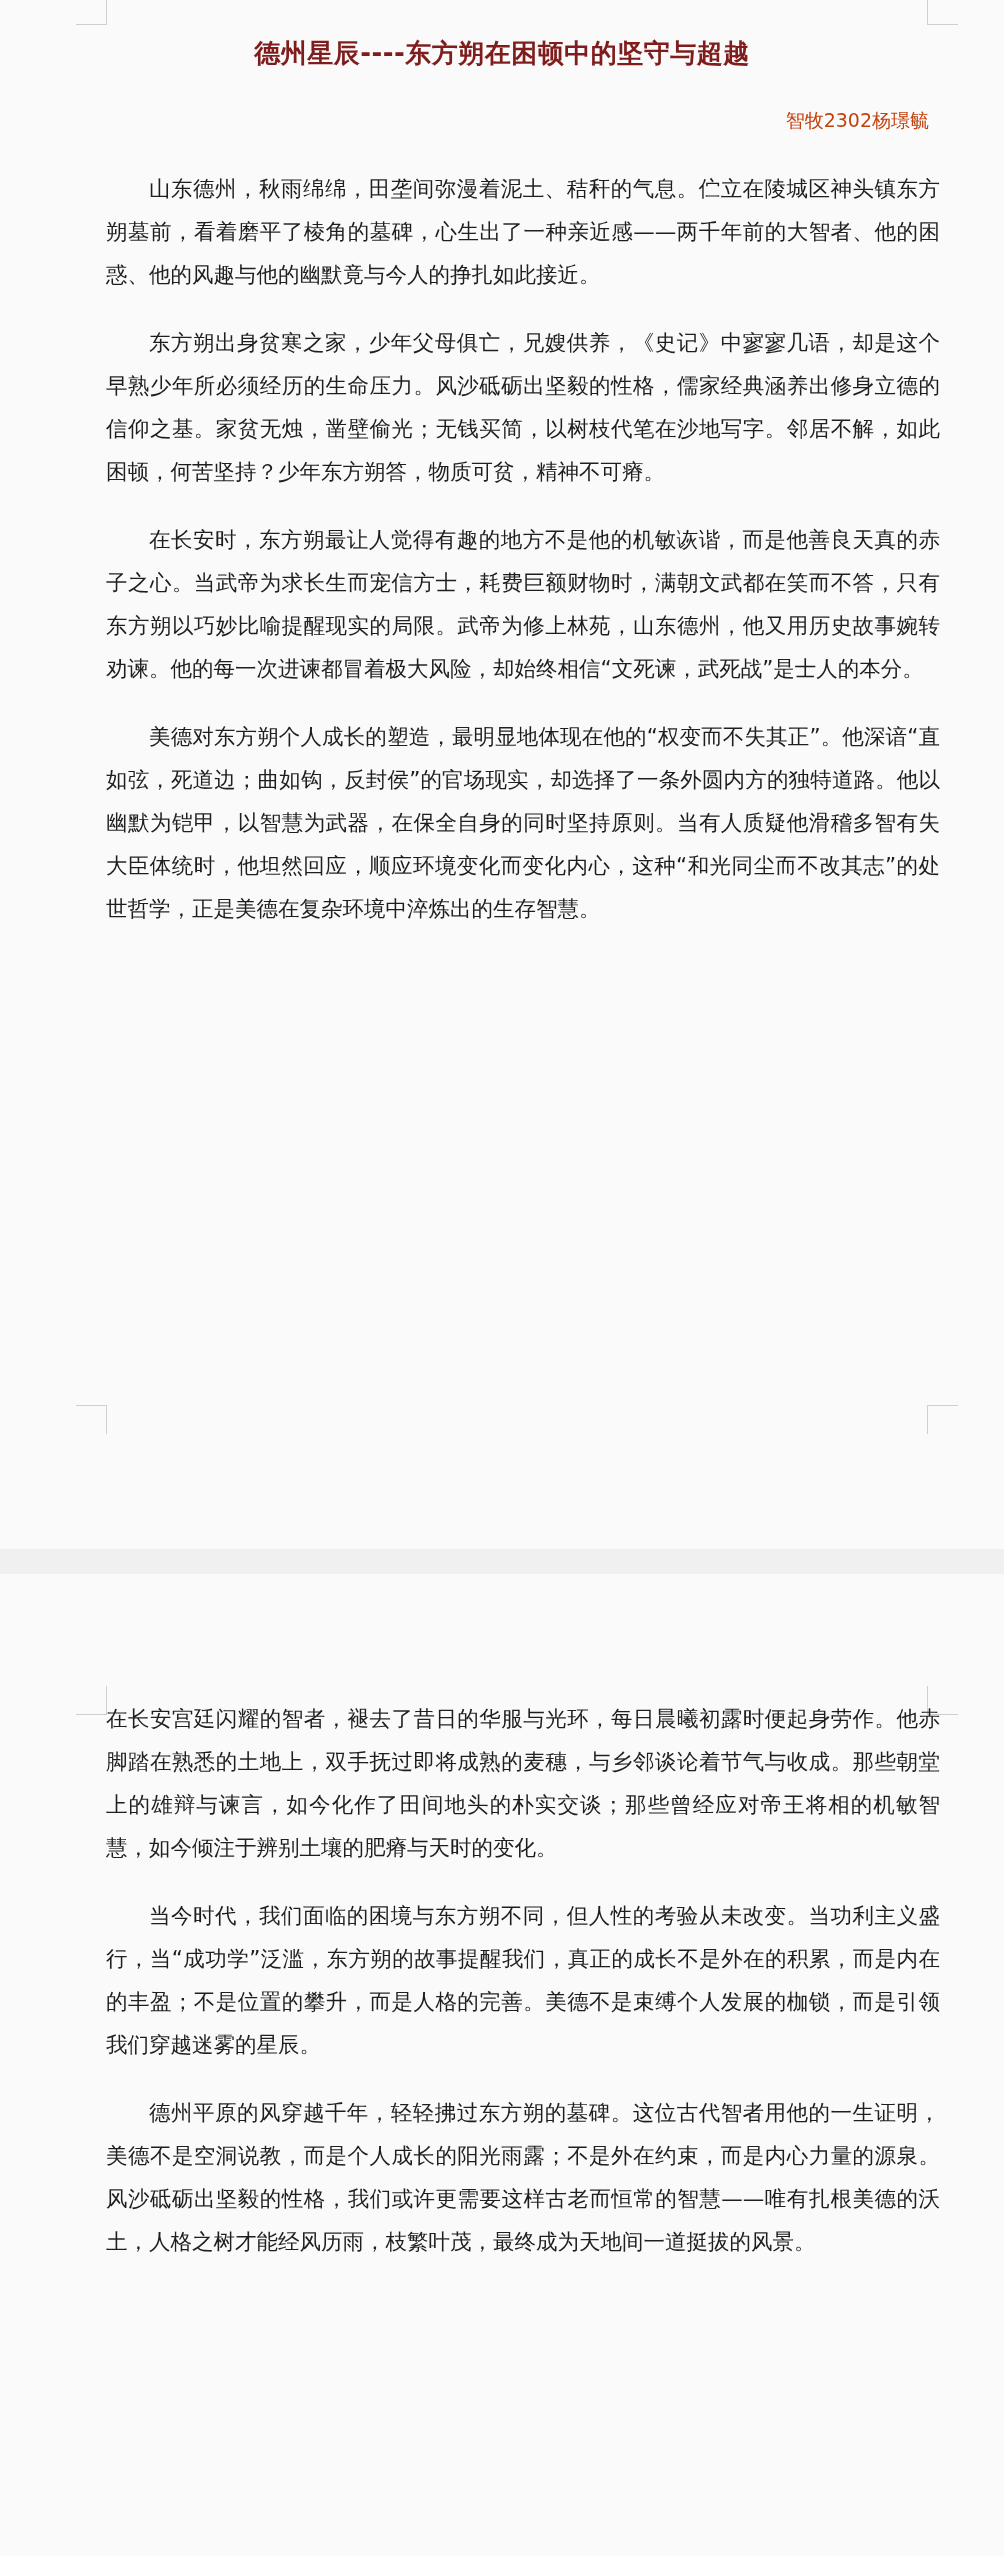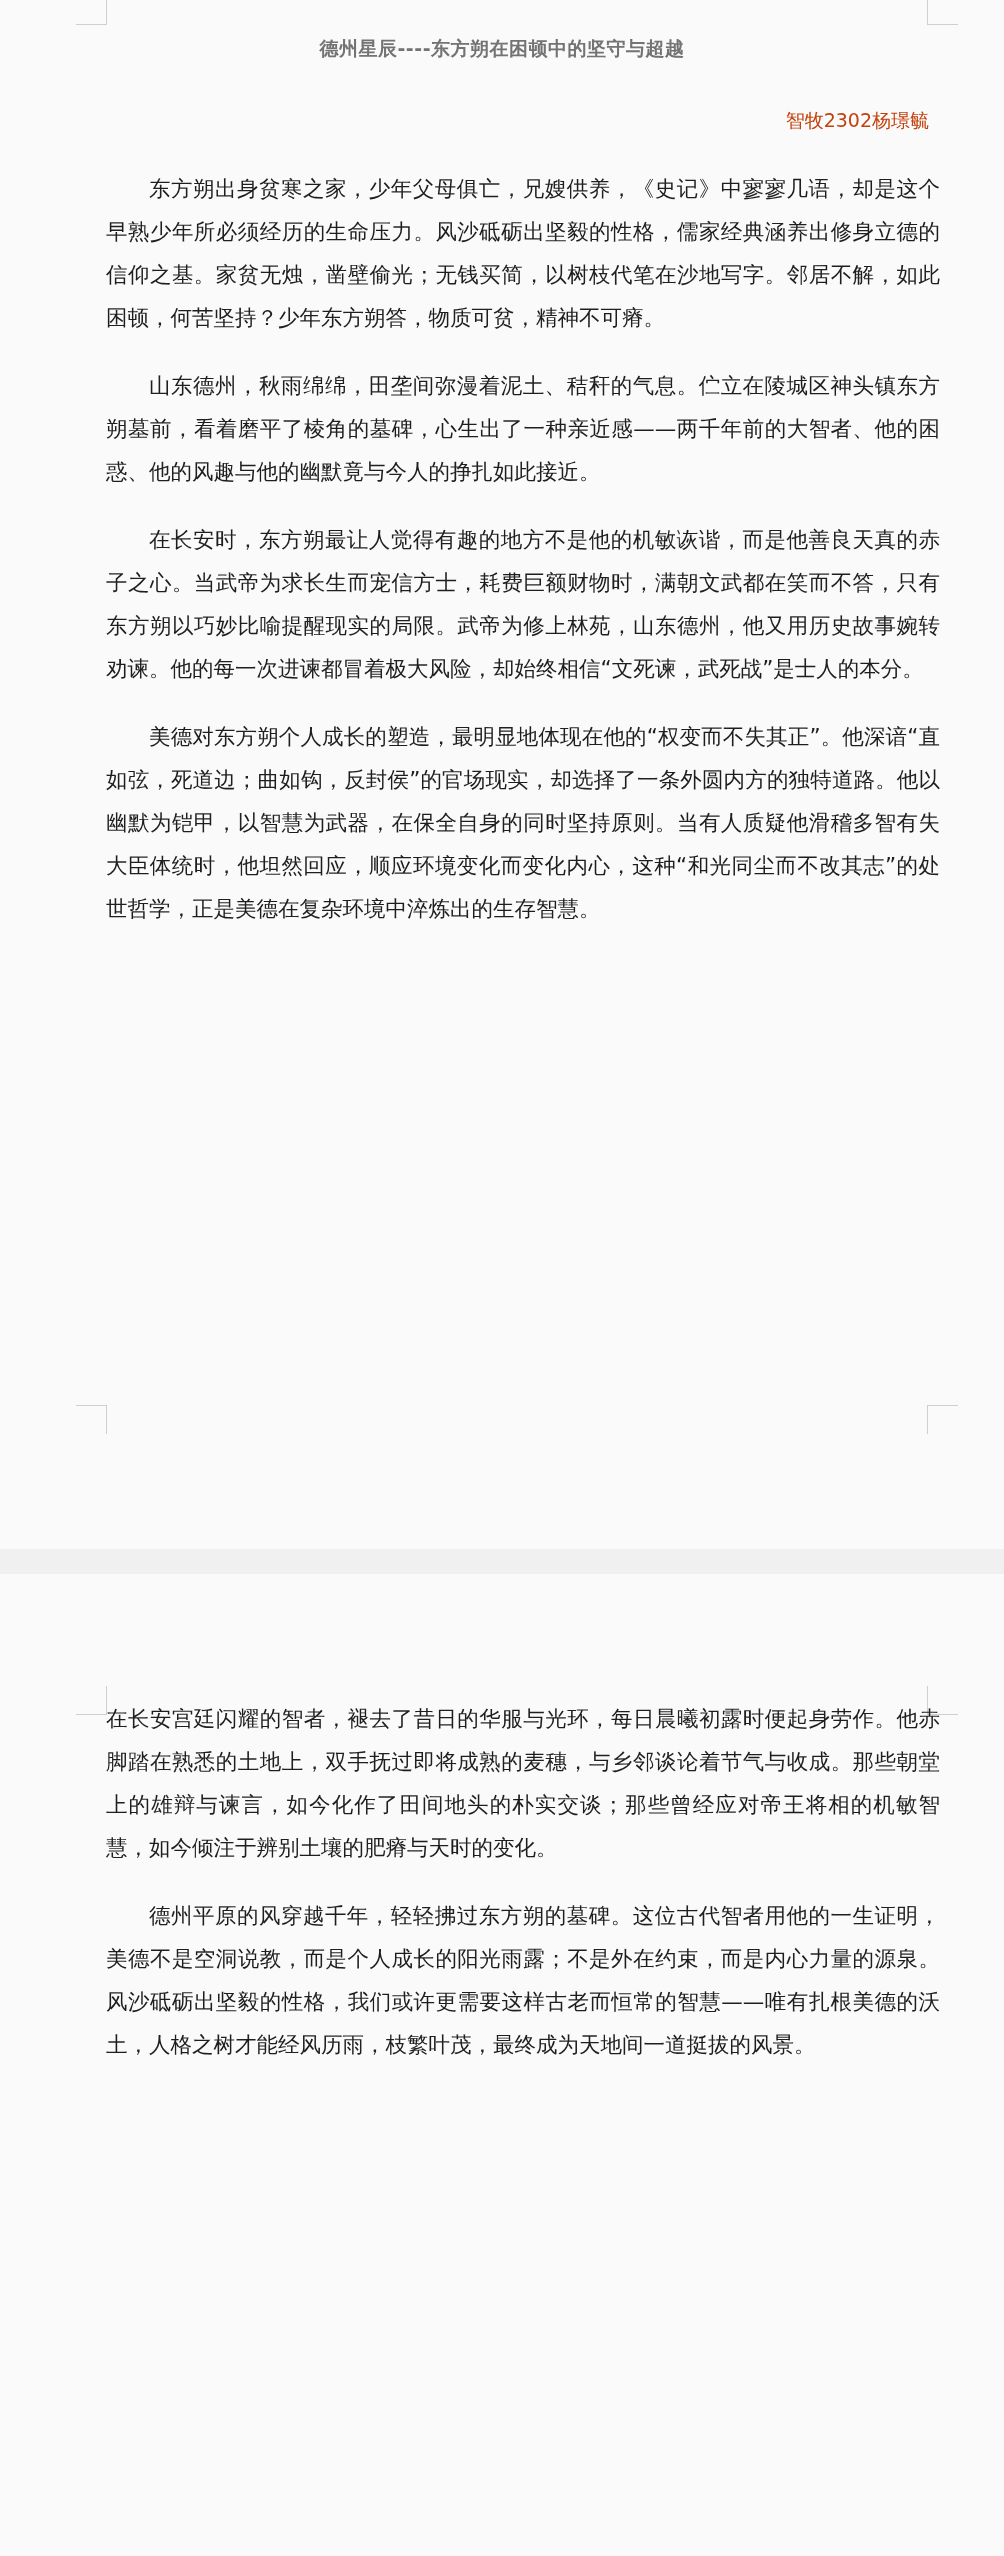--- a/index.html
+++ b/index.html
@@ -40,23 +40,23 @@
   .c-bl { left: 76px; top: 1405px; border-right-width: 1.5px; border-top-width: 1.5px; }
   .c-br { left: 927px; top: 1405px; border-left-width: 1.5px; border-top-width: 1.5px; }
   
   .c2-tl { left: 76px; top: 112px; border-right-width: 1.5px; border-bottom-width: 1.5px; }
   .c2-tr { left: 927px; top: 112px; border-left-width: 1.5px; border-bottom-width: 1.5px; }
 
   .title {
     position: absolute;
     top: 36px; left: 0; width: 1004px;
     text-align: center;
-    font-size: 19px;
+    font-size: 26px;
     font-weight: bold;
-    color: #737373;
+    color: #7f1d1d;
     letter-spacing: 0.5px;
   }
   .author {
     position: absolute;
     top: 108px; right: 75px;
     font-size: 19px;
     color: #c2410c;
   }
   .body-text {
     position: absolute;
@@ -81,30 +81,31 @@
 <div class="page" id="page1">
   <div class="corner c-tl"></div>
   <div class="corner c-tr"></div>
   <div class="corner c-bl"></div>
   <div class="corner c-br"></div>
 
   <div class="title">德州星辰----东方朔在困顿中的坚守与超越</div>
   <div class="author">智牧2302杨璟毓</div>
 
   <div class="body-text">
+    <p>山东德州，秋雨绵绵，田垄间弥漫着泥土、秸秆的气息。伫立在陵城区神头镇东方朔墓前，看着磨平了棱角的墓碑，心生出了一种亲近感——两千年前的大智者、他的困惑、他的风趣与他的幽默竟与今人的挣扎如此接近。</p>
     <p>东方朔出身贫寒之家，少年父母俱亡，兄嫂供养，《史记》中寥寥几语，却是这个早熟少年所必须经历的生命压力。风沙砥砺出坚毅的性格，儒家经典涵养出修身立德的信仰之基。家贫无烛，凿壁偷光；无钱买简，以树枝代笔在沙地写字。邻居不解，如此困顿，何苦坚持？少年东方朔答，物质可贫，精神不可瘠。</p>
-    <p>山东德州，秋雨绵绵，田垄间弥漫着泥土、秸秆的气息。伫立在陵城区神头镇东方朔墓前，看着磨平了棱角的墓碑，心生出了一种亲近感——两千年前的大智者、他的困惑、他的风趣与他的幽默竟与今人的挣扎如此接近。</p>
     <p>在长安时，东方朔最让人觉得有趣的地方不是他的机敏诙谐，而是他善良天真的赤子之心。当武帝为求长生而宠信方士，耗费巨额财物时，满朝文武都在笑而不答，只有东方朔以巧妙比喻提醒现实的局限。武帝为修上林苑，山东德州，他又用历史故事婉转劝谏。他的每一次进谏都冒着极大风险，却始终相信“文死谏，武死战”是士人的本分。</p>
     <p>美德对东方朔个人成长的塑造，最明显地体现在他的“权变而不失其正”。他深谙“直如弦，死道边；曲如钩，反封侯”的官场现实，却选择了一条外圆内方的独特道路。他以幽默为铠甲，以智慧为武器，在保全自身的同时坚持原则。当有人质疑他滑稽多智有失大臣体统时，他坦然回应，顺应环境变化而变化内心，这种“和光同尘而不改其志”的处世哲学，正是美德在复杂环境中淬炼出的生存智慧。</p>
   </div>
 </div>
 
 <div class="page-gap"></div>
 
 <div class="page" id="page2">
   <div class="corner c2-tl"></div>
   <div class="corner c2-tr"></div>
 
   <div class="body-text">
     <p class="cont">在长安宫廷闪耀的智者，褪去了昔日的华服与光环，每日晨曦初露时便起身劳作。他赤脚踏在熟悉的土地上，双手抚过即将成熟的麦穗，与乡邻谈论着节气与收成。那些朝堂上的雄辩与谏言，如今化作了田间地头的朴实交谈；那些曾经应对帝王将相的机敏智慧，如今倾注于辨别土壤的肥瘠与天时的变化。</p>
+    <p>当今时代，我们面临的困境与东方朔不同，但人性的考验从未改变。当功利主义盛行，当“成功学”泛滥，东方朔的故事提醒我们，真正的成长不是外在的积累，而是内在的丰盈；不是位置的攀升，而是人格的完善。美德不是束缚个人发展的枷锁，而是引领我们穿越迷雾的星辰。</p>
     <p>德州平原的风穿越千年，轻轻拂过东方朔的墓碑。这位古代智者用他的一生证明，美德不是空洞说教，而是个人成长的阳光雨露；不是外在约束，而是内心力量的源泉。风沙砥砺出坚毅的性格，我们或许更需要这样古老而恒常的智慧——唯有扎根美德的沃土，人格之树才能经风历雨，枝繁叶茂，最终成为天地间一道挺拔的风景。</p>
   </div>
 </div>
 
 </body></html>

